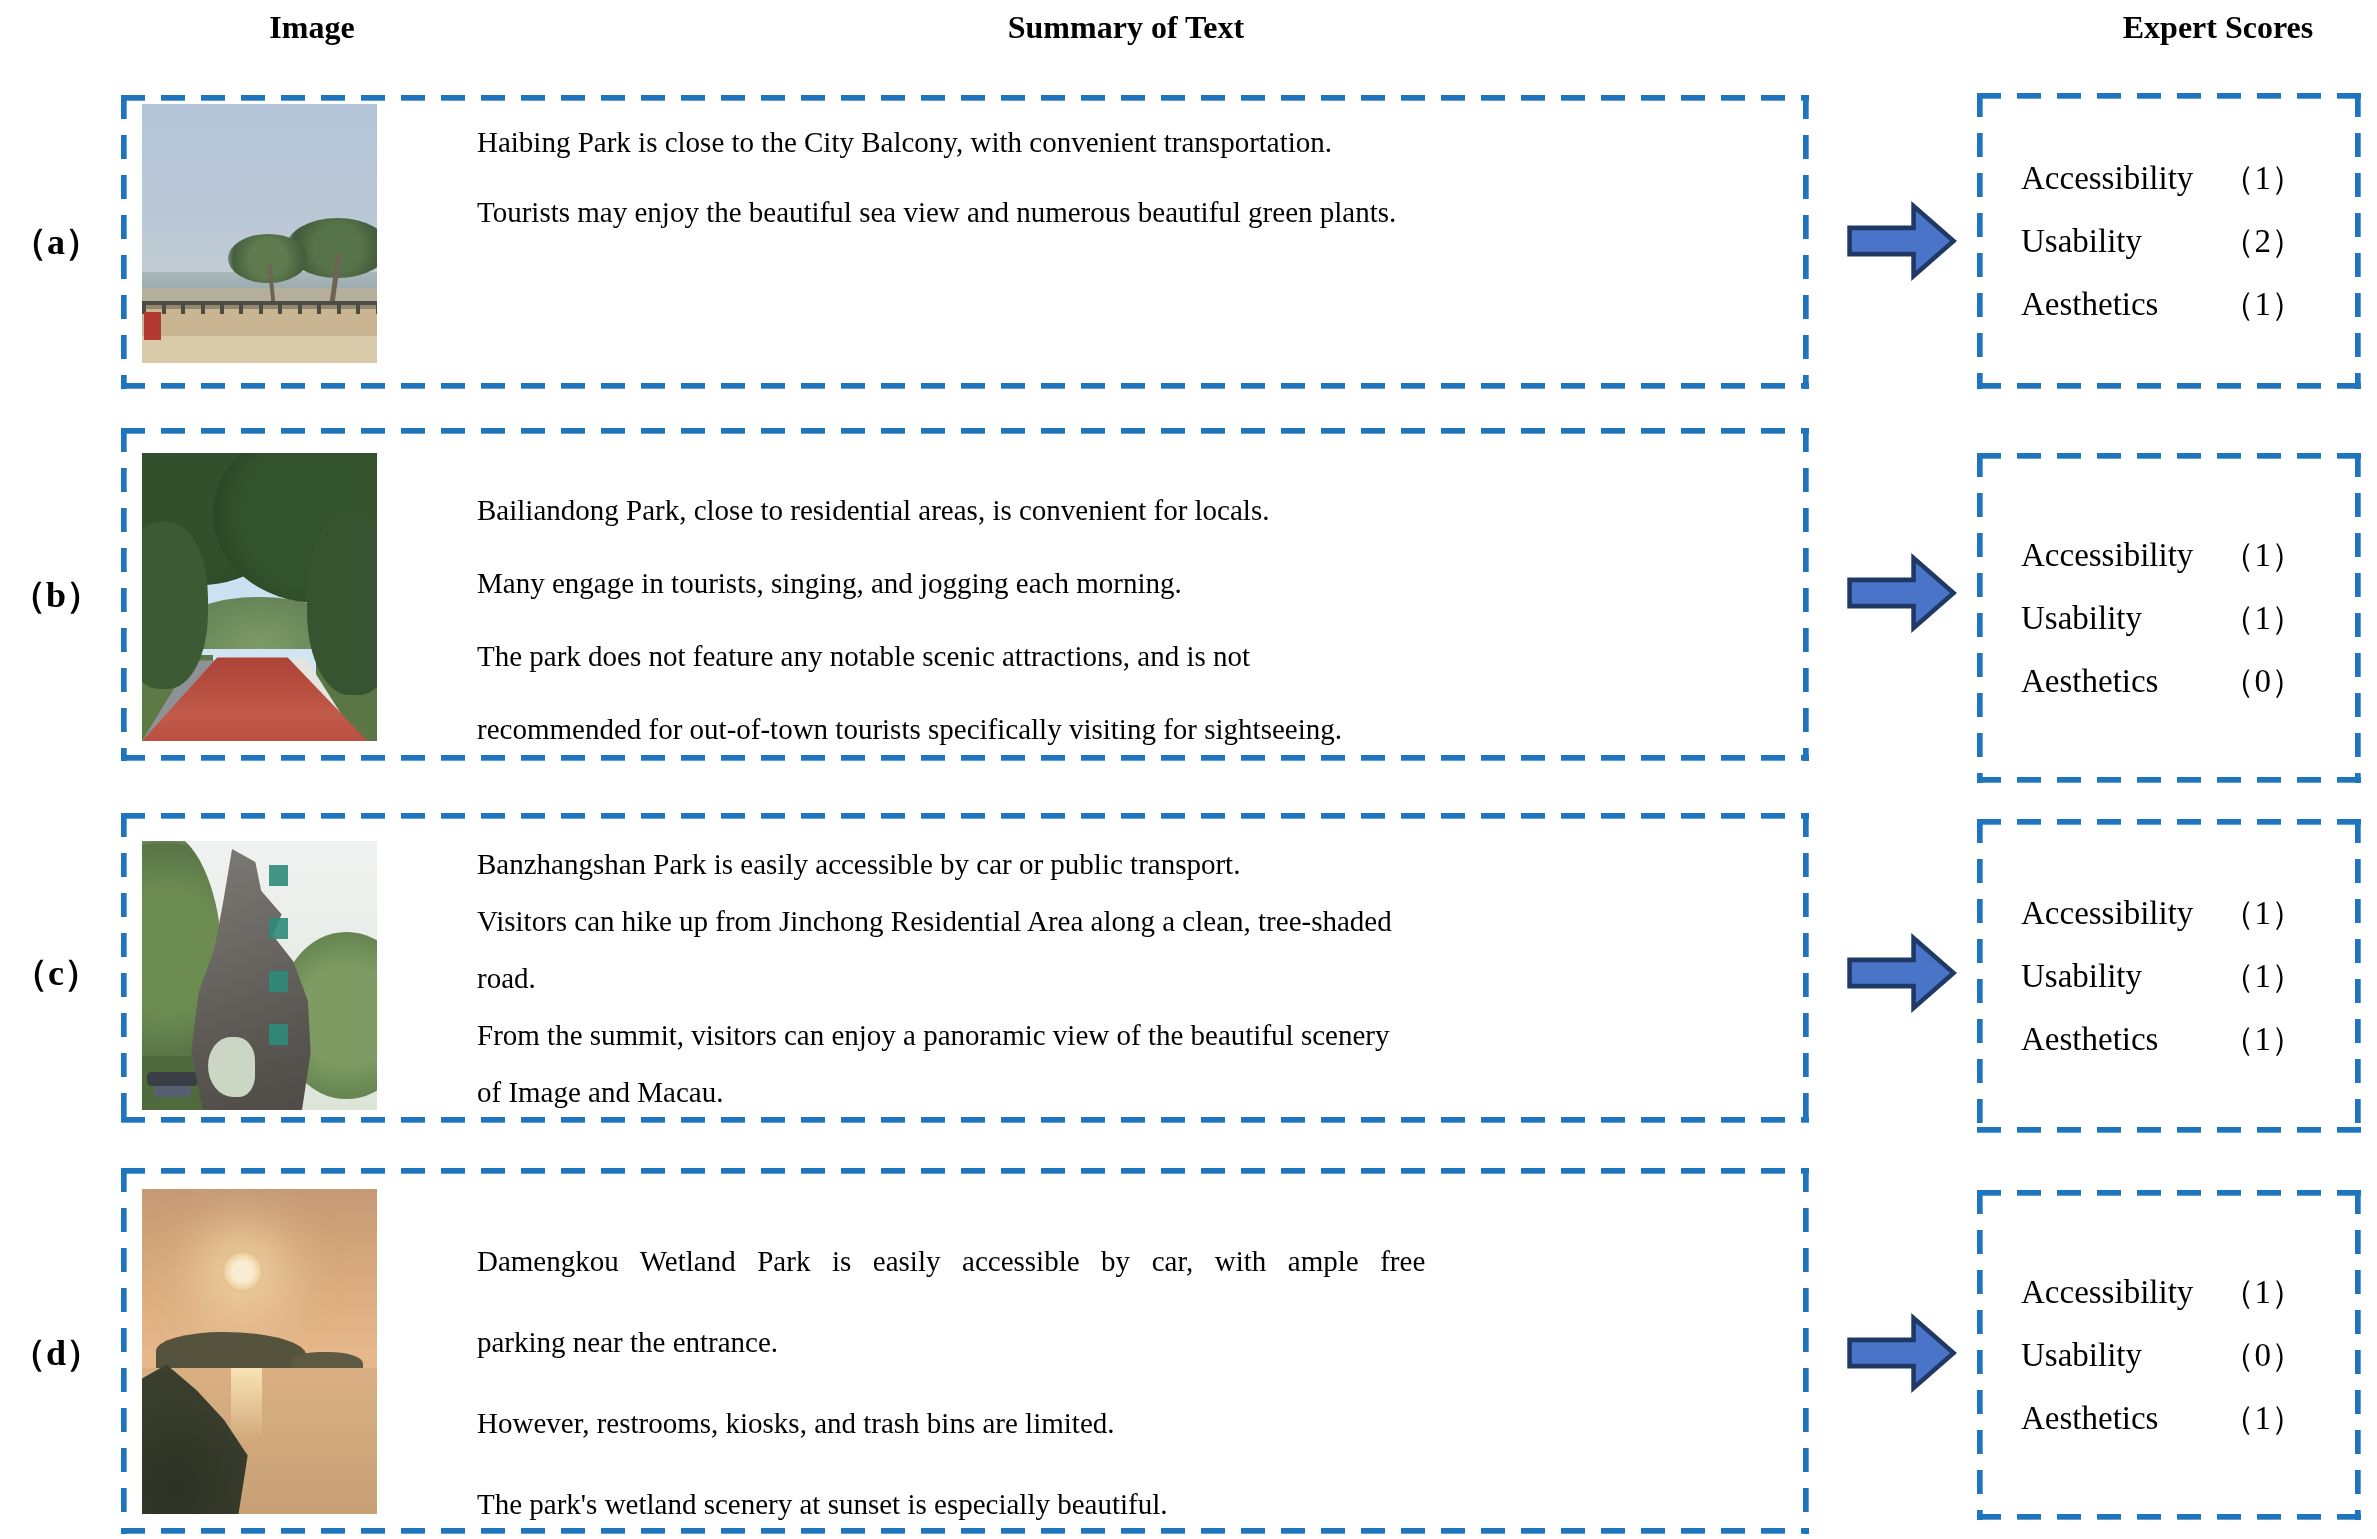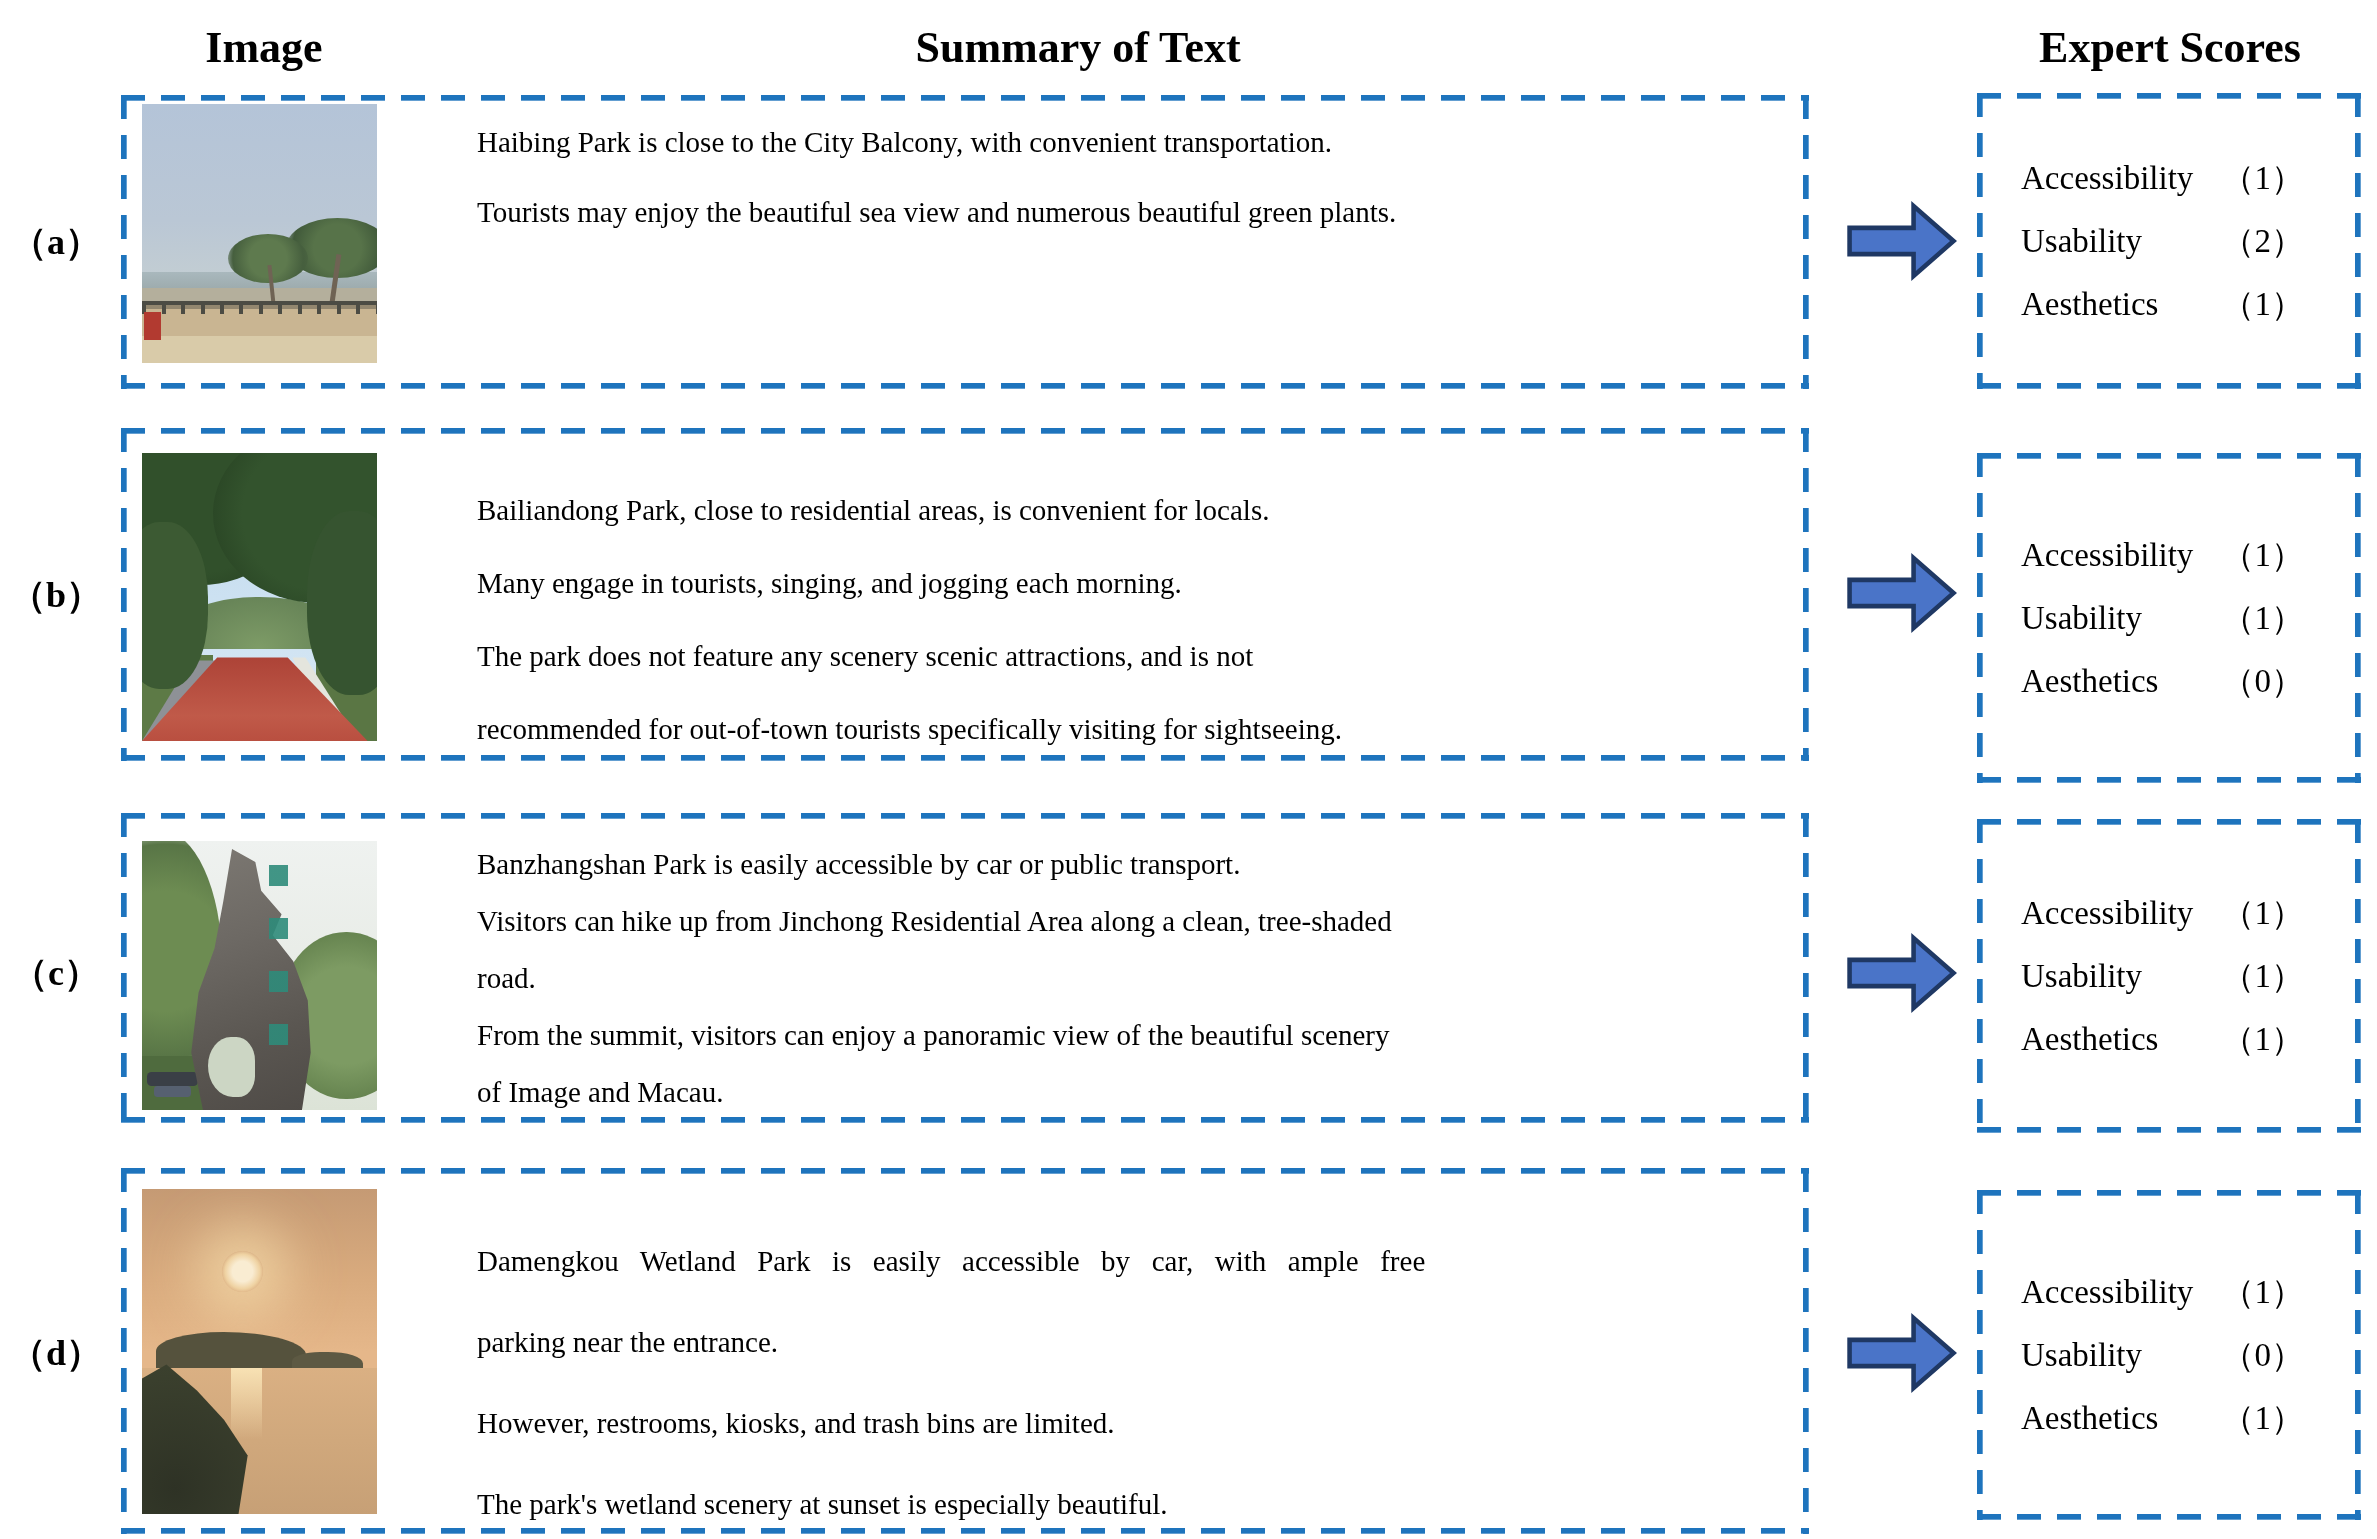--- a/index.html
+++ b/index.html
@@ -3,22 +3,22 @@
 <meta charset="utf-8">
 <style>
   :root{ --bc:#1e74bd; }
   html,body{margin:0;padding:0;}
   body{
     width:2377px;height:1539px;position:relative;background:#ffffff;
     font-family:"Liberation Serif","DejaVu Serif",serif;color:#000;
     overflow:hidden;
   }
   .hdr{
-    position:absolute;top:22px;transform:translateX(-50%);
-    font-size:44px;font-weight:bold;white-space:nowrap;
+    position:absolute;top:9px;transform:translateX(-50%);
+    font-size:32px;font-weight:bold;white-space:nowrap;margin-left:48px;
   }
   .rowlabel{
     position:absolute;left:56px;transform:translate(-50%,-50%);
     font-size:36px;font-weight:bold;white-space:nowrap;
   }
   .box{position:absolute;left:121px;width:1688px;background:#fff;}
   .dashed::before{
     content:"";position:absolute;inset:0;pointer-events:none;
     background:
       repeating-linear-gradient(90deg,var(--bc) 0 24px,transparent 24px 40px) left top/100% 5.7px no-repeat,
@@ -154,21 +154,21 @@
   <div class="pb-curb"></div>
   <div class="pb-track"></div>
   <div class="pb-can1"></div>
   <div class="pb-can2"></div>
   <div class="pb-sidel"></div>
   <div class="pb-sider"></div>
 </div>
 <div class="lines lines-b" style="top:490px">
   <div class="line">Bailiandong Park, close to residential areas, is convenient for locals.</div>
   <div class="line">Many engage in tourists, singing, and jogging each morning.</div>
-  <div class="line">The park does not feature any scenery scenic attractions, and is not</div>
+  <div class="line">The park does not feature any notable scenic attractions, and is not</div>
   <div class="line">recommended for out-of-town tourists specifically visiting for sightseeing.</div>
 </div>
 <svg class="arrow" style="top:550px" viewBox="0 0 196 150">
   <path d="M8 52 H120 V14 L190 75 L120 136 V98 H8 Z" fill="#4a74c8" stroke="#1f3864" stroke-width="8" stroke-linejoin="miter"></path>
 </svg>
 <div class="scorebox dashed" style="top:453px;height:330px">
   <div class="scores">
     <div class="score-row">
       <span class="score-name">Accessibility</span>
       <span class="score-val">（1）</span>

